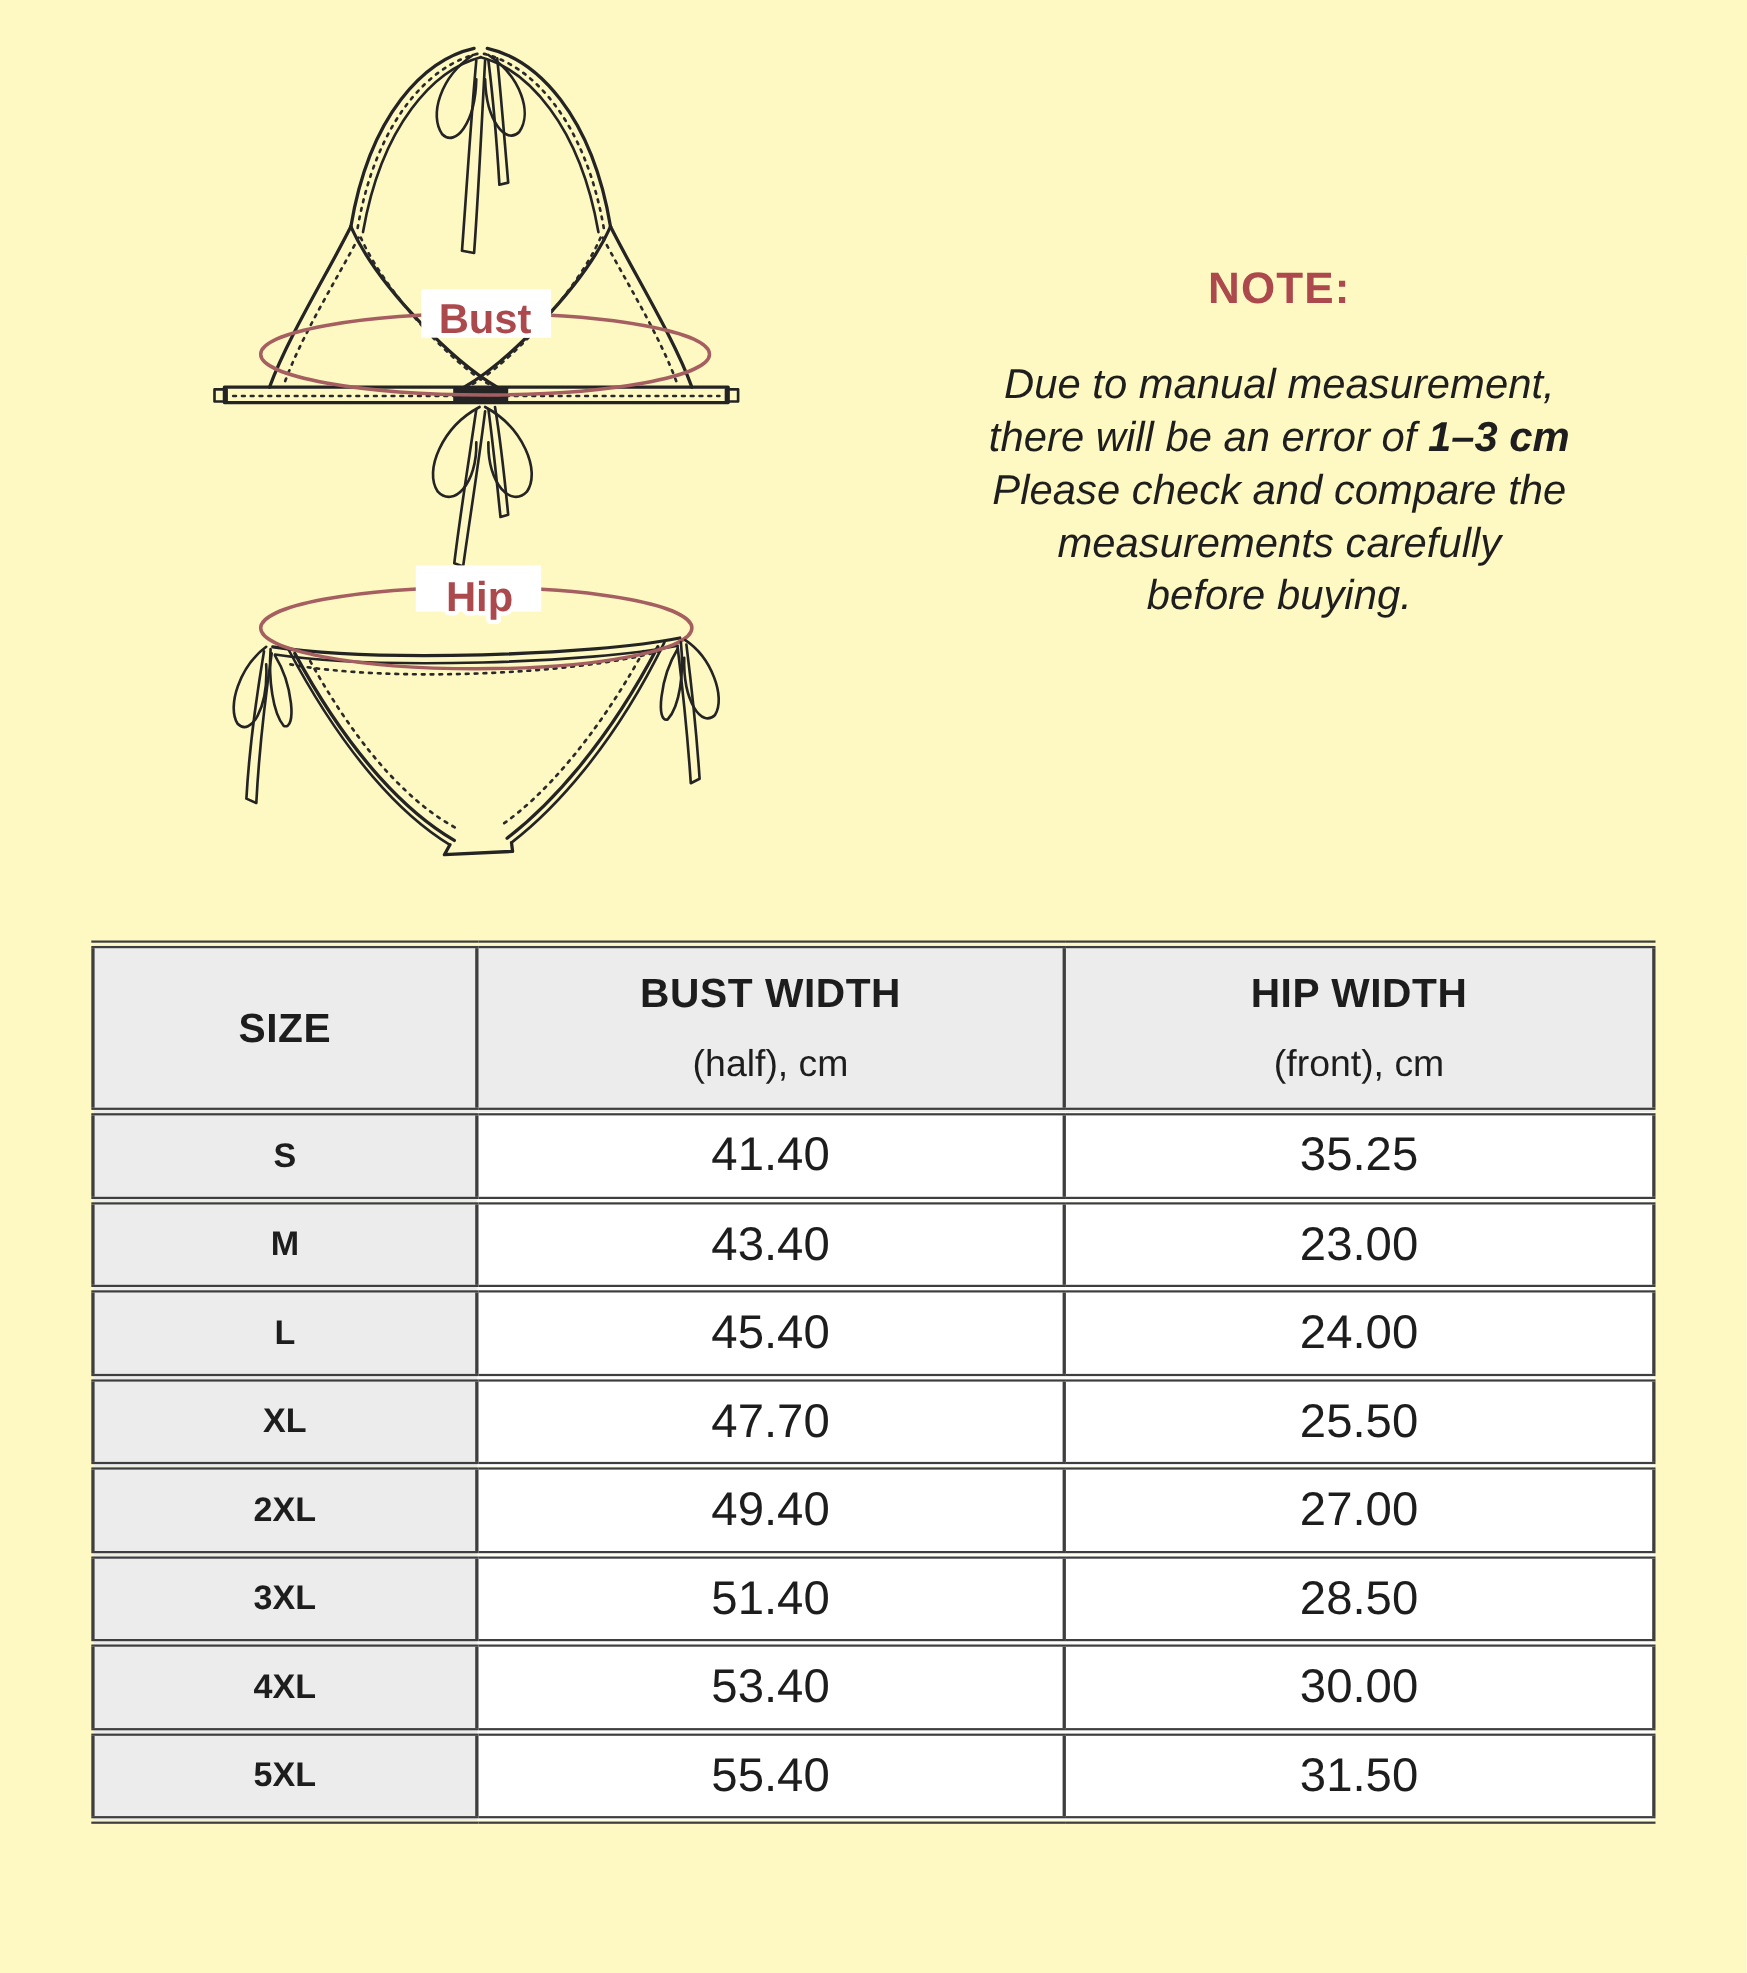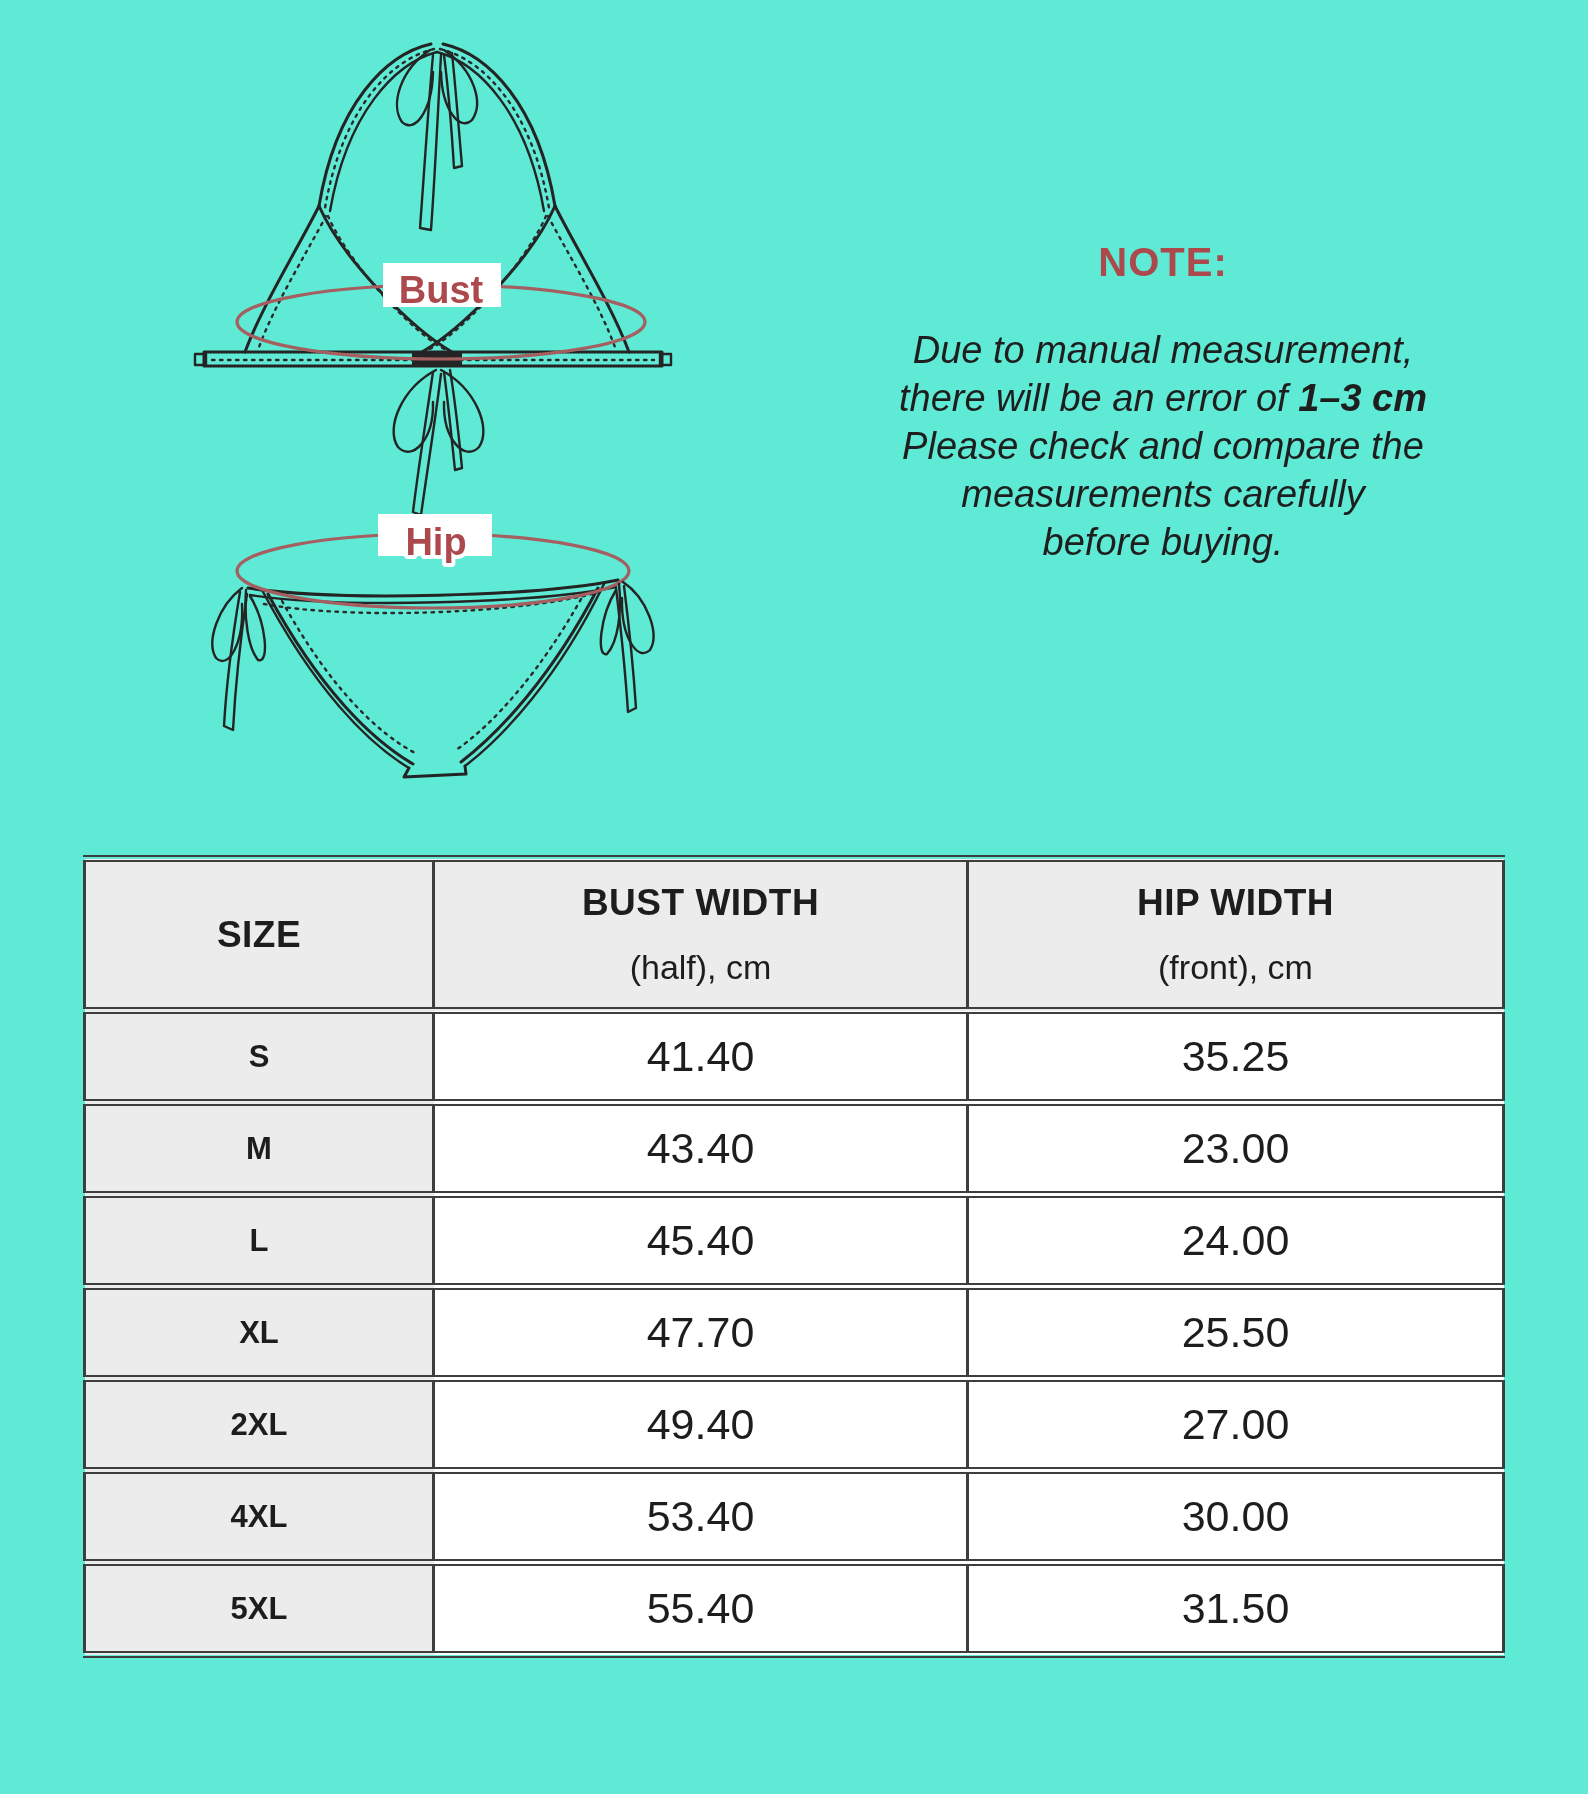--- a/index.html
+++ b/index.html
@@ -1,19 +1,19 @@
 <!DOCTYPE html>
 <html style="--accent-red: #ac494d; --ellipse-red: #a55f61; --table-border: #3e3e3e; --header-bg: #ececec;"><head>
 <meta charset="utf-8">
 <style>
   html,body{margin:0;padding:0;background:#fff;}
   .canvas{
     position:relative;
     width:1588px;height:1794px;
-    background:#5eead4;
+    background:#fef9c3;
     font-family:"Liberation Sans",sans-serif;
     overflow:hidden;
   }
 
   
   .illustration{position:absolute;left:160px;top:10px;width:540px;height:790px;}
   .ink{stroke:#242424;fill:none;stroke-width:3;stroke-linecap:round;stroke-linejoin:round;}
   .ink2{stroke:#242424;fill:none;stroke-width:2.4;stroke-linecap:round;stroke-linejoin:round;}
   .dots{stroke:#2a2a2a;fill:none;stroke-width:2.4;stroke-dasharray:2.5 5.5;stroke-linecap:round;}
   .rose{stroke:var(--ellipse-red,#a55f61);fill:none;stroke-width:3.2;}
@@ -172,20 +172,25 @@
         <td class="size-cell">XL</td>
         <td class="num">47.70</td>
         <td class="num">25.50</td>
       </tr>
       <tr>
         <td class="size-cell">2XL</td>
         <td class="num">49.40</td>
         <td class="num">27.00</td>
       </tr>
       <tr>
+        <td class="size-cell">3XL</td>
+        <td class="num">51.40</td>
+        <td class="num">28.50</td>
+      </tr>
+      <tr>
         <td class="size-cell">4XL</td>
         <td class="num">53.40</td>
         <td class="num">30.00</td>
       </tr>
       <tr>
         <td class="size-cell">5XL</td>
         <td class="num">55.40</td>
         <td class="num">31.50</td>
       </tr>
     </tbody>

